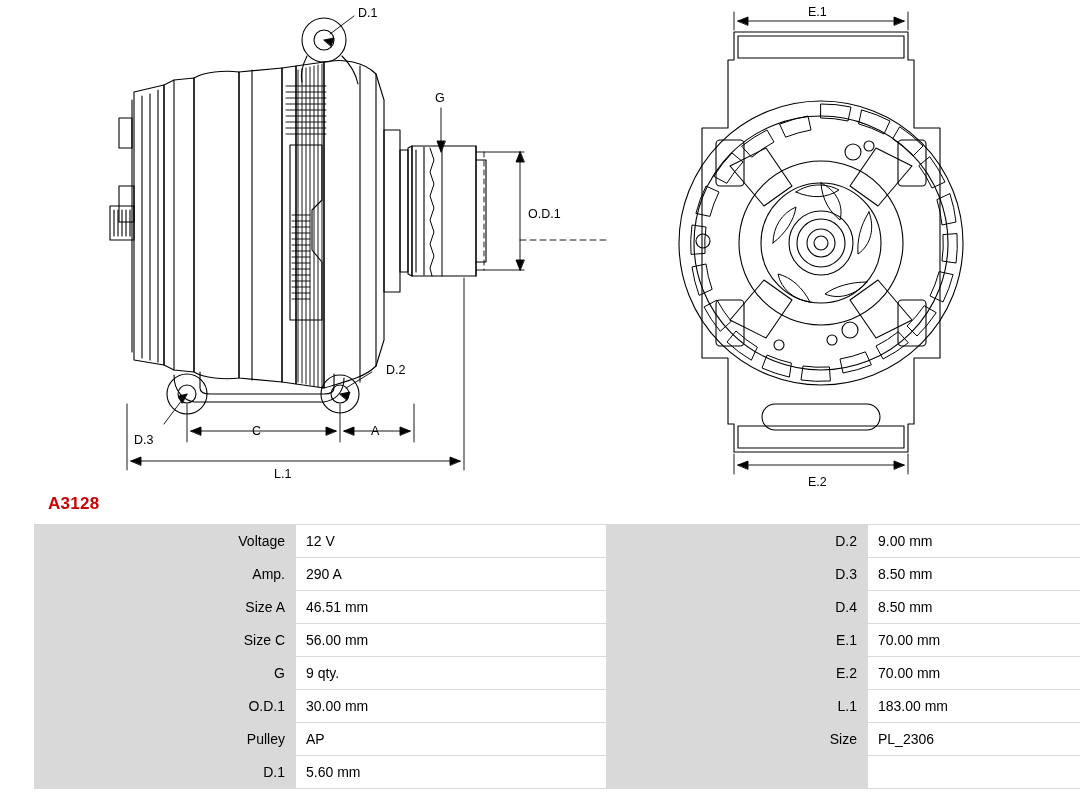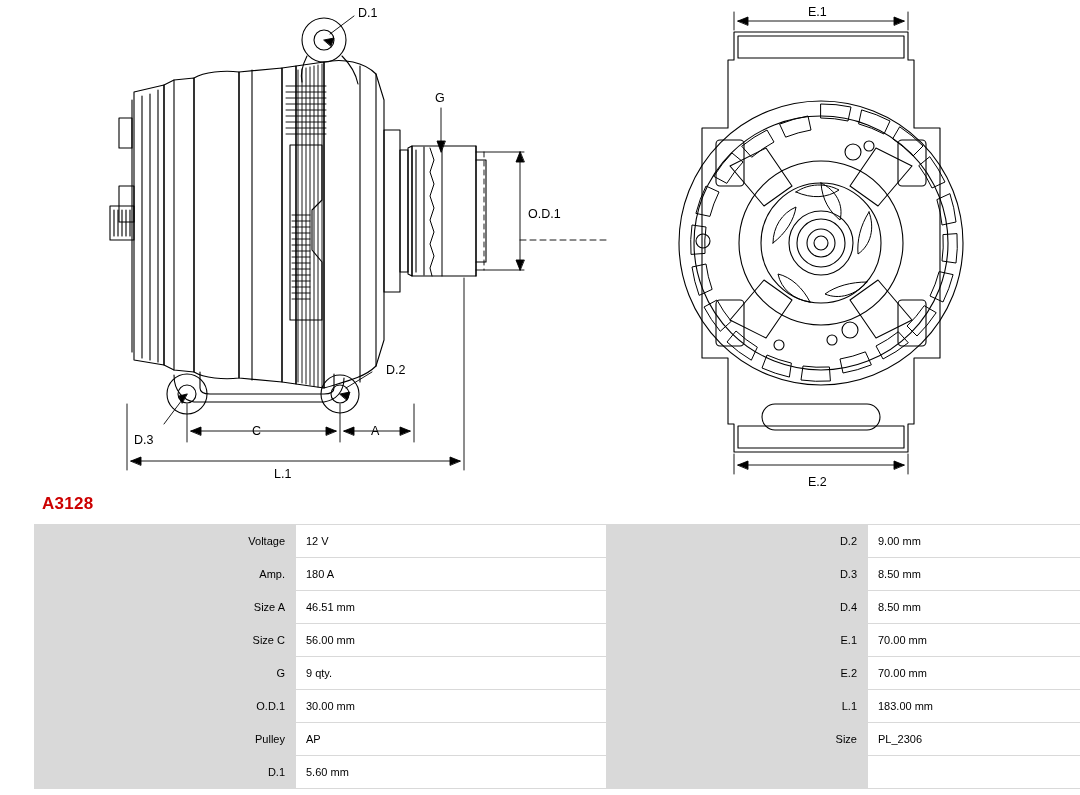--- a/index.html
+++ b/index.html
@@ -18,39 +18,39 @@
   }
   .drawing {
     position: absolute;
     left: 0;
     top: 0;
     width: 1080px;
     height: 490px;
   }
   .part-number {
     position: absolute;
-    left: 18px;
+    left: 24px;
     top: 494px;
     font-size: 17px;
     font-weight: bold;
     color: #cc0000;
     letter-spacing: 0.3px;
   }
   table.spec {
     position: absolute;
     left: 10px;
     top: 524px;
     width: 1060px;
     border-collapse: collapse;
     table-layout: fixed;
   }
   table.spec td {
     border: 1px solid #d9d9d9;
     height: 32px;
-    font-size: 11px;
+    font-size: 14px;
     padding: 0 10px;
     color: #000000;
   }
   td.lbl {
     background: #d9d9d9;
     text-align: right;
     width: 240px;
   }
   td.val {
     background: #ffffff;
@@ -322,21 +322,21 @@
   <table class="spec">
     <tbody>
       <tr>
         <td class="lbl">Voltage</td>
         <td class="val">12 V</td>
         <td class="lbl">D.2</td>
         <td class="val">9.00 mm</td>
       </tr>
       <tr>
         <td class="lbl">Amp.</td>
-        <td class="val">180 A</td>
+        <td class="val">290 A</td>
         <td class="lbl">D.3</td>
         <td class="val">8.50 mm</td>
       </tr>
       <tr>
         <td class="lbl">Size A</td>
         <td class="val">46.51 mm</td>
         <td class="lbl">D.4</td>
         <td class="val">8.50 mm</td>
       </tr>
       <tr>

